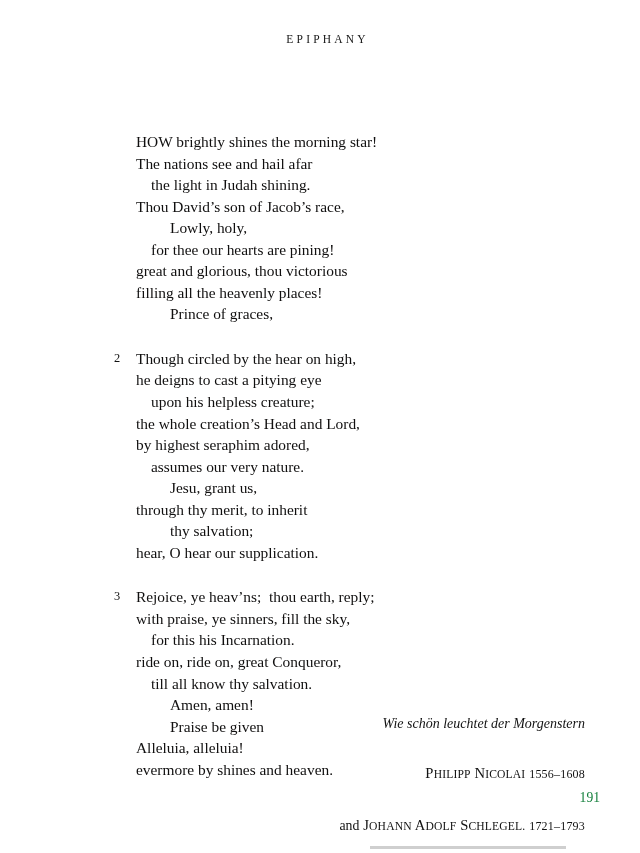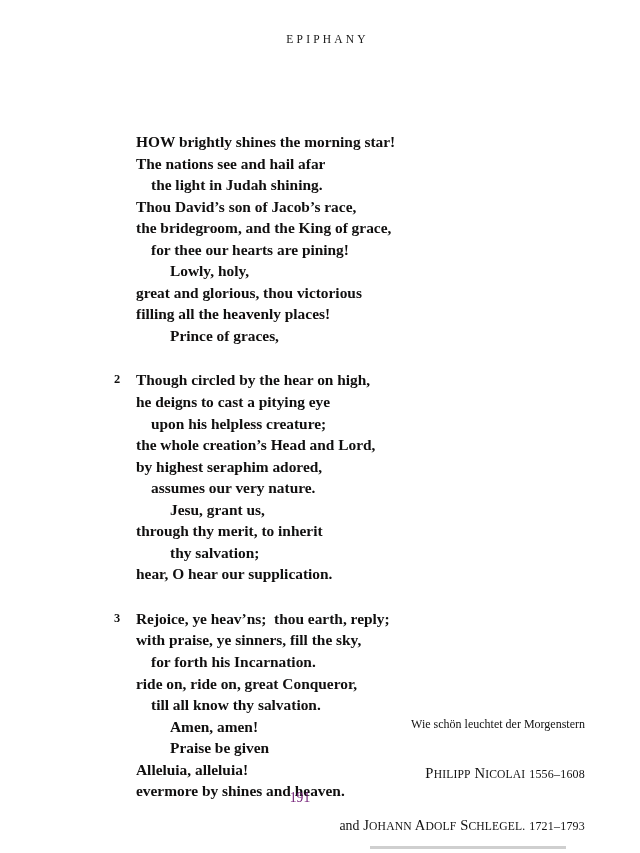--- a/index.html
+++ b/index.html
@@ -39,21 +39,20 @@
 
   
   .hymn {
     position: absolute;
     top: 131px;
     left: 114px;
     width: 420px;
     font-size: 15.4px;
     line-height: 21.55px;
     color: #100f0f;
-    font-weight: bold;
   }
   .stanza {
     position: relative;
     margin: 0 0 23px 0;
   }
   .stanza:last-child { margin-bottom: 0; }
 
   .stanza-number {
     position: absolute;
     left: 0;
@@ -83,43 +82,44 @@
     top: 699px;
     left: 0;
     width: 585px;
     text-align: right;
     font-size: 13.6px;
     line-height: 16.6px;
     color: #121212;
   }
   .attr-line { white-space: pre; }
   .attr-title {
-    font-size: 12px;
+    font-style: italic;
+    font-size: 14px;
   }
   .sc {
     font-size: 14.6px;
     letter-spacing: 0.15px;
   }
   .sc .cap { font-size: 14.6px; }
   .sc .small { font-size: 11.6px; }
   .attr-roman { font-size: 13.8px; }
   .dates {
     font-size: 12px;
     letter-spacing: 0.2px;
   }
 
   
   .folio {
     position: absolute;
     top: 790px;
     left: 0;
     width: 600px;
-    text-align: center;
+    text-align: right;
     font-size: 13.6px;
-    color: #701a75;
+    color: #15803d;
   }
 
   
   .scan-edge {
     position: absolute;
     left: 370px;
     top: 846px;
     width: 196px;
     height: 3px;
     background: #cfcfcf;
@@ -133,23 +133,22 @@
   <div class="running-head">EPIPHANY</div>
 
   <div class="hymn" id="hymn-body">
       <div class="stanza">
         <div class="stanza-number"></div>
         <div class="lines">
           <div class="line ind-0">HOW brightly shines the morning star!</div>
           <div class="line ind-0">The nations see and hail afar</div>
           <div class="line ind-1">the light in Judah shining.</div>
           <div class="line ind-0">Thou David’s son of Jacob’s race,</div>
-          <div class="line ind-0">the bridegroom, and the King of grace,</div>
+          <div class="line ind-2">Lowly, holy,</div>
           <div class="line ind-1">for thee our hearts are pining!</div>
-          <div class="line ind-2">Lowly, holy,</div>
           <div class="line ind-0">great and glorious, thou victorious</div>
           <div class="line ind-0">filling all the heavenly places!</div>
           <div class="line ind-2">Prince of graces,</div>
         </div>
       </div>
       <div class="stanza">
         <div class="stanza-number">2</div>
         <div class="lines">
           <div class="line ind-0">Though circled by the hear on high,</div>
           <div class="line ind-0">he deigns to cast a pitying eye</div>
@@ -161,21 +160,21 @@
           <div class="line ind-0">through thy merit, to inherit</div>
           <div class="line ind-2">thy salvation;</div>
           <div class="line ind-0">hear, O hear our supplication.</div>
         </div>
       </div>
       <div class="stanza">
         <div class="stanza-number">3</div>
         <div class="lines">
           <div class="line ind-0">Rejoice, ye heav’ns;  thou earth, reply;</div>
           <div class="line ind-0">with praise, ye sinners, fill the sky,</div>
-          <div class="line ind-1">for forth his Incarnation.</div>
+          <div class="line ind-1">for this his Incarnation.</div>
           <div class="line ind-0">ride on, ride on, great Conqueror,</div>
           <div class="line ind-1">till all know thy salvation.</div>
           <div class="line ind-2">Amen, amen!</div>
           <div class="line ind-2">Praise be given</div>
           <div class="line ind-0">Alleluia, alleluia!</div>
           <div class="line ind-0">evermore by shines and heaven.</div>
         </div>
       </div>
     </div>
 

